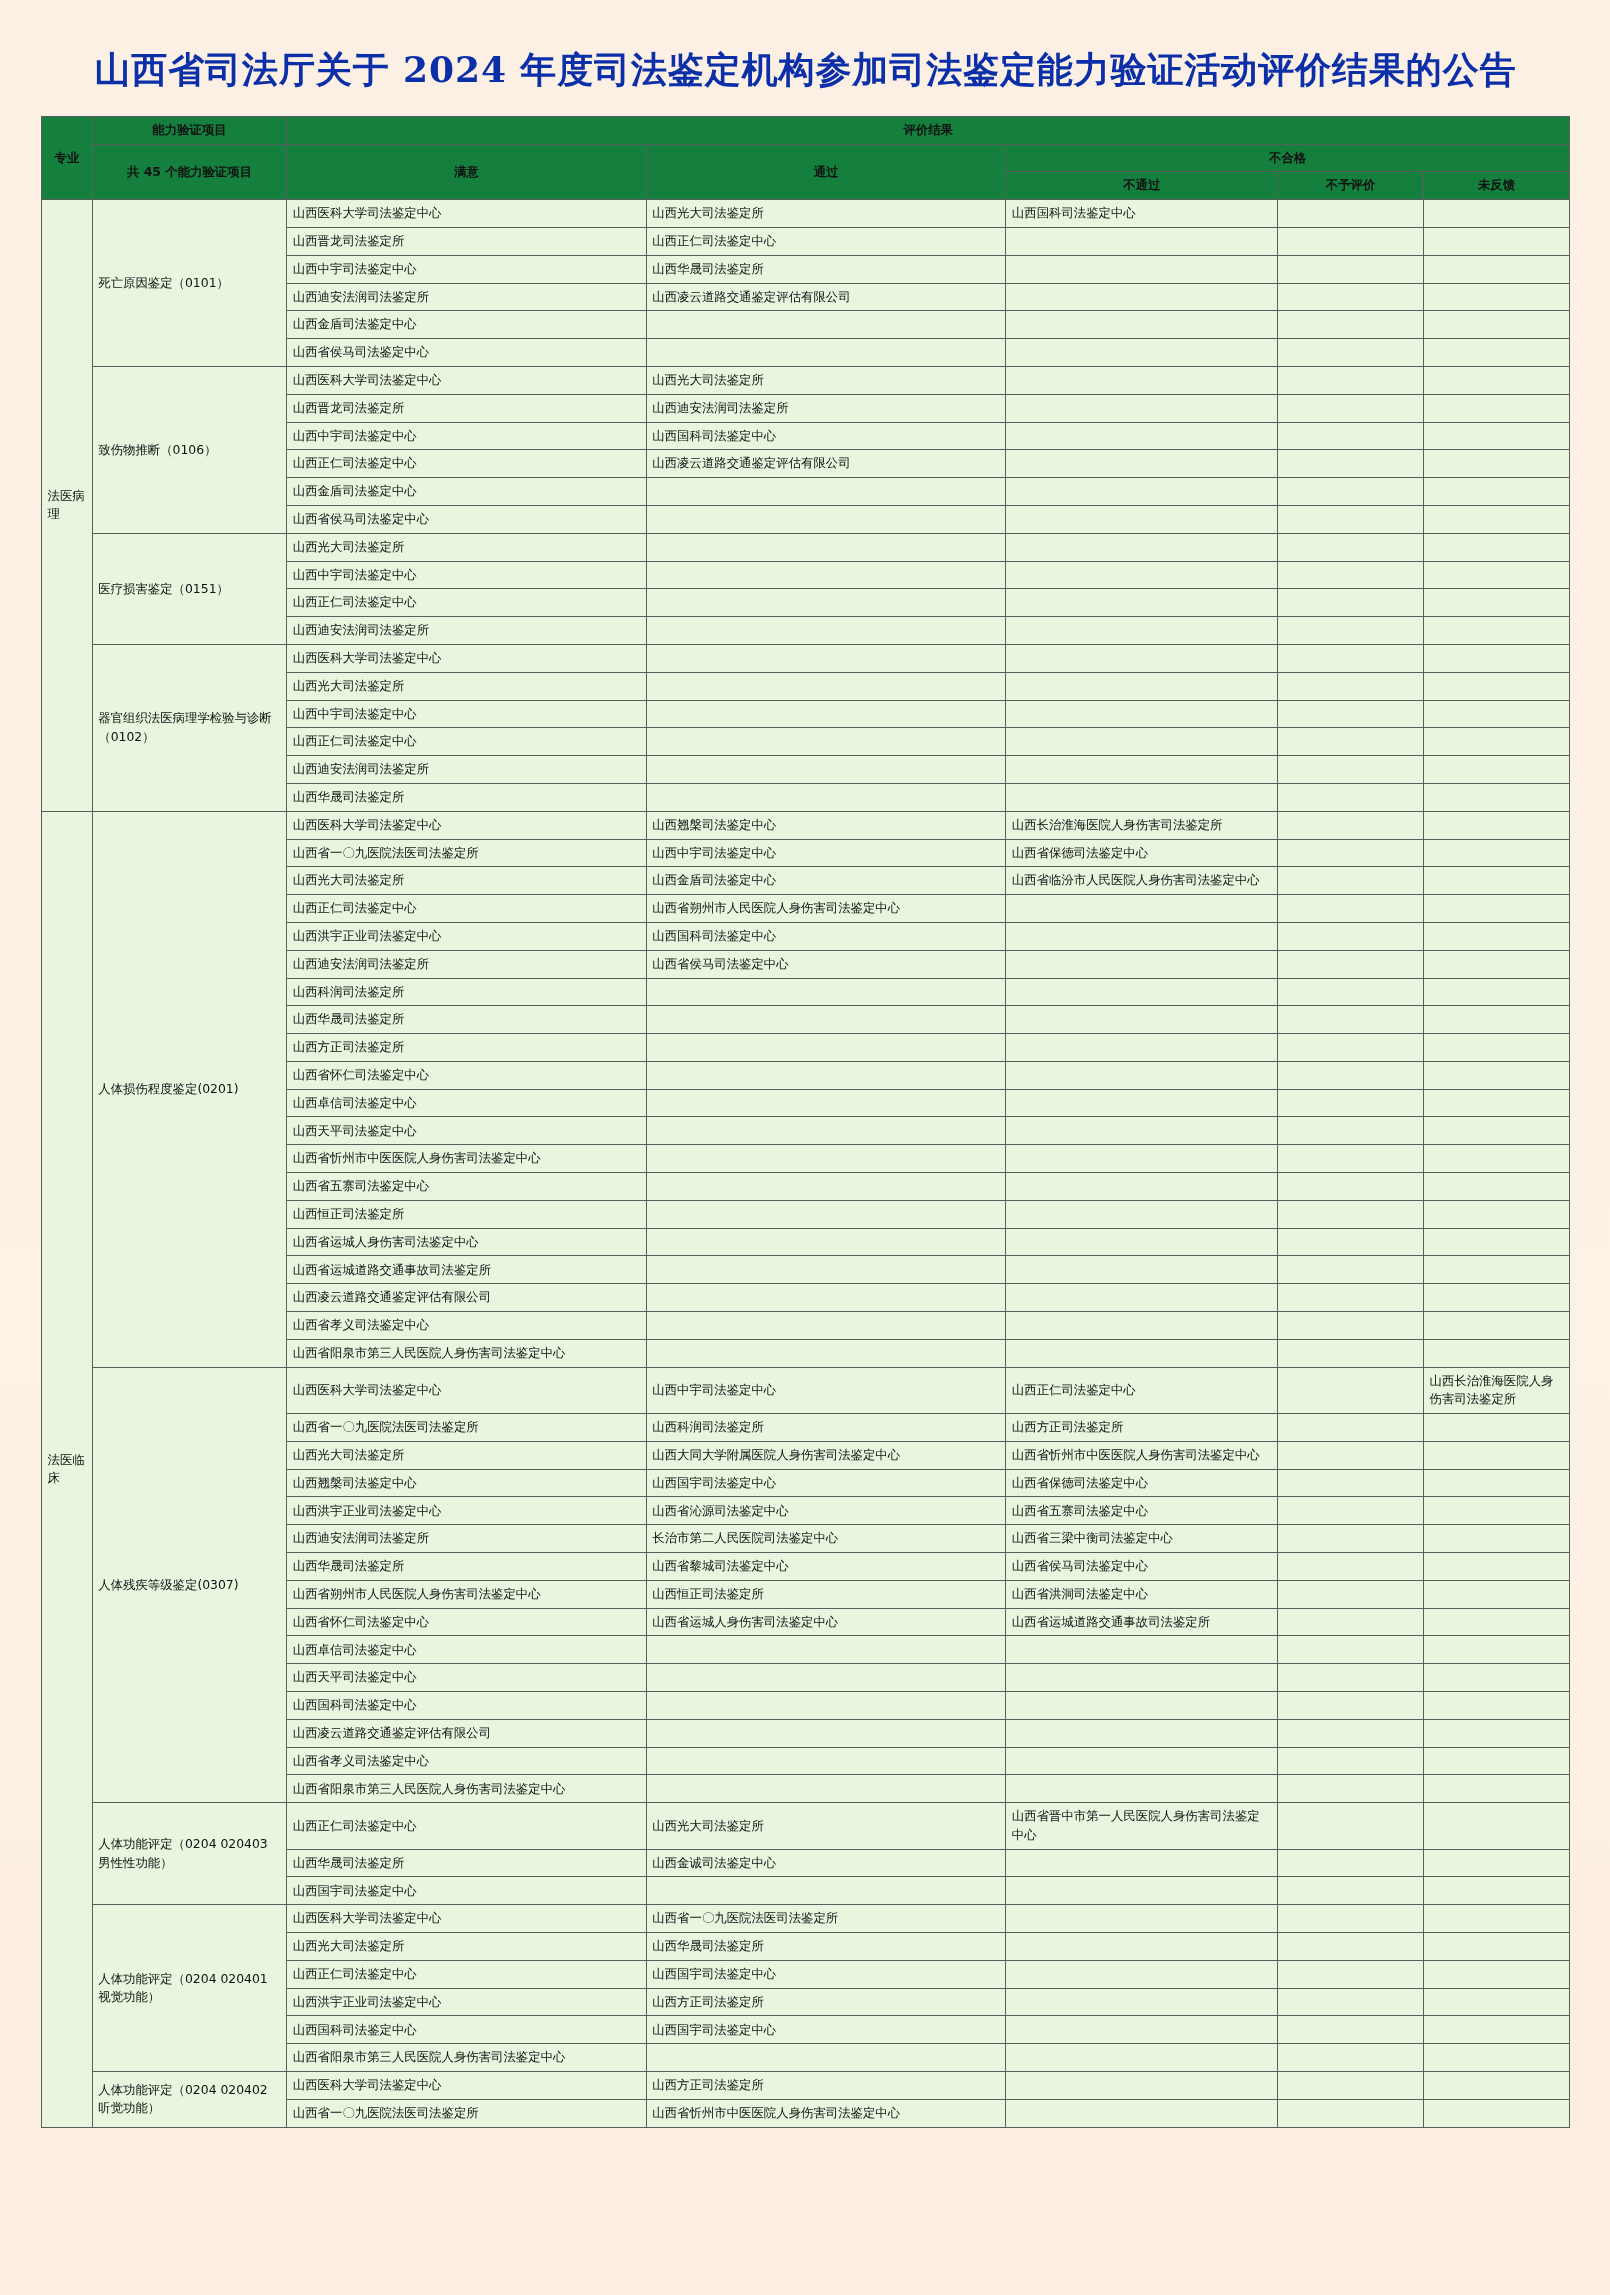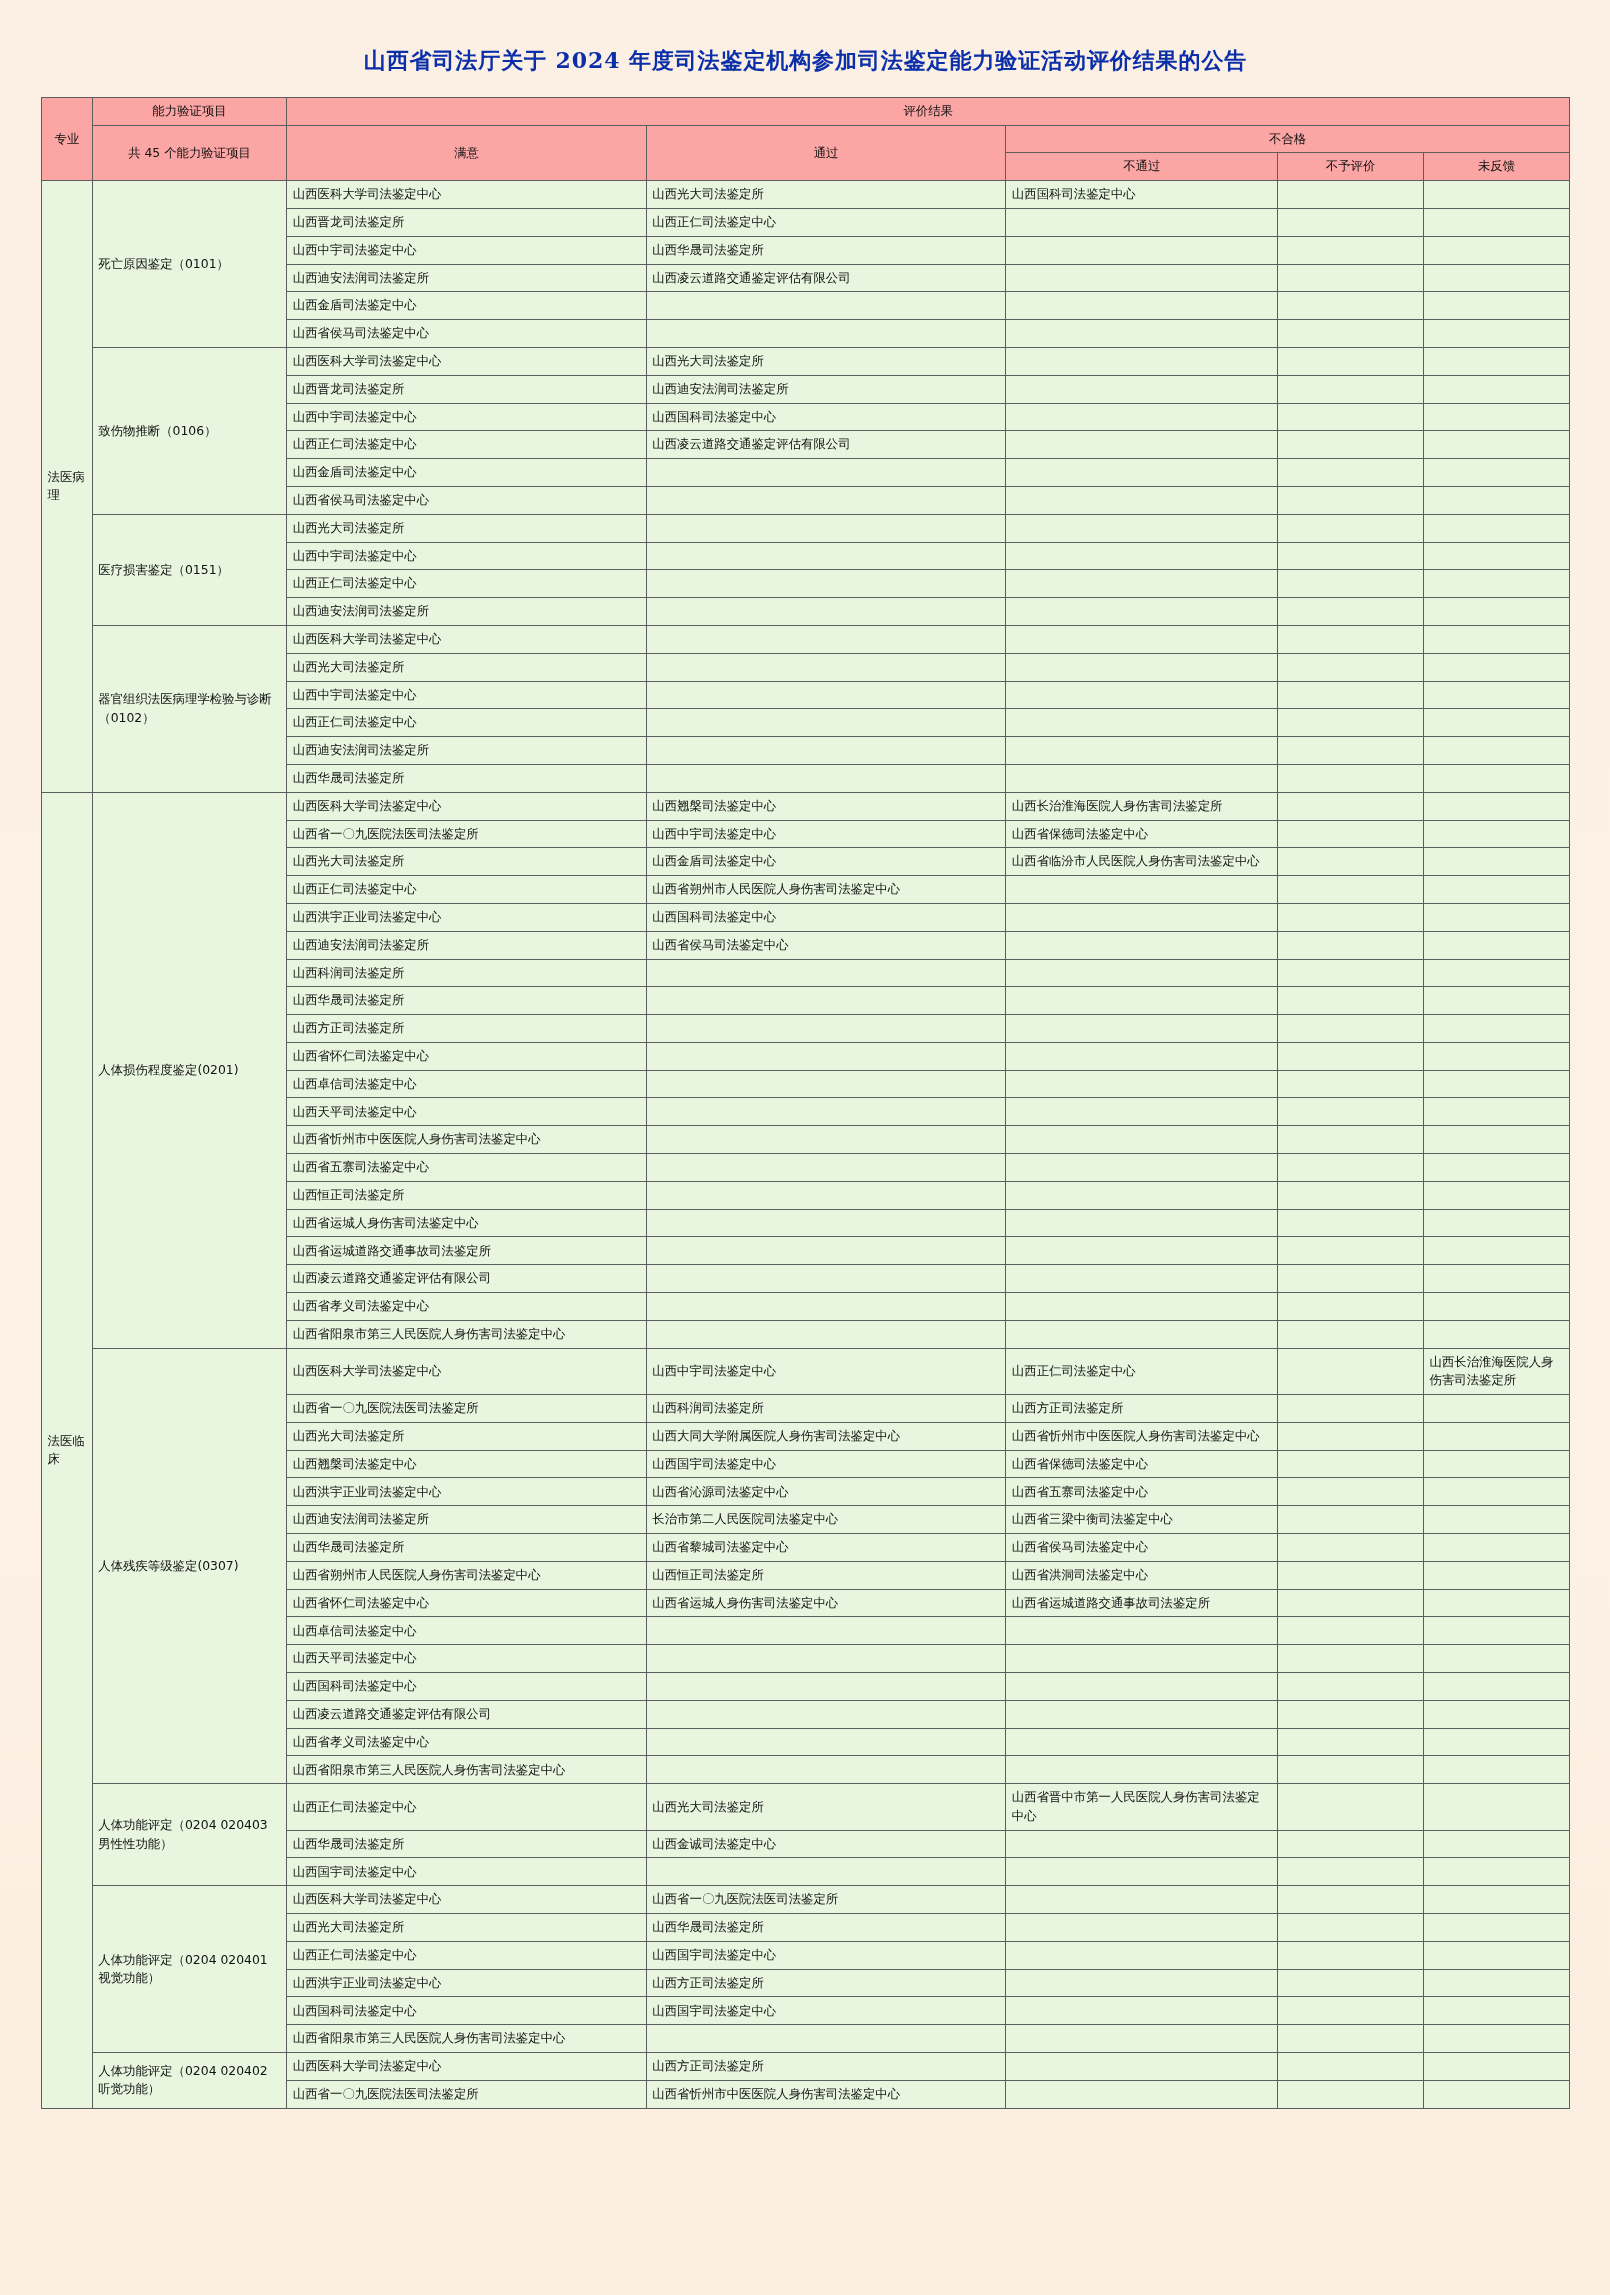--- a/index.html
+++ b/index.html
@@ -11,21 +11,21 @@
   #page {
     width: 1611px;
     min-height: 2983px;
     background: linear-gradient(180deg,#fcefe3 0%, #fdf2e6 45%, #fbeadb 100%);
     box-sizing: border-box;
     padding: 32px 41px 27.5px 41px;
   }
   .title {
     text-align: center;
     color: #0b2fa8;
-    font-size: 22px;
+    font-size: 36px;
     font-weight: bold;
     letter-spacing: 0.9px;
     margin: 13.8px 0 21px 0;
     font-family: "DejaVu Serif", "Liberation Serif", serif;
   }
   .para {
     font-size: 14.2px;
     line-height: 1.95;
     color: #1a1a1a;
     text-align: justify;
@@ -45,22 +45,22 @@
     padding: 4.1px 5.5px;
     font-size: 12.4px;
     line-height: 1.5;
     color: #111;
     vertical-align: middle;
     font-family: "DejaVu Sans", "Liberation Sans", sans-serif;
     word-break: break-all;
   }
   table.main th {
     text-align: center;
-    font-weight: normal;
-    background: #fca5a5;
+    font-weight: bold;
+    background: #15803d;
   }
   .hdr-big { font-size: 13.8px; }
   .cell-center { }
   .cell-left { text-align: left; }
   .col-major { width: 48px; text-align: center; }
   .col-item { width: 184px; text-align: center; }
   .col-manyi { width: 340px; }
   .col-tongguo { width: 340px; }
   .col-butongguo { width: 257px; }
   .col-buyu { width: 138px; }

